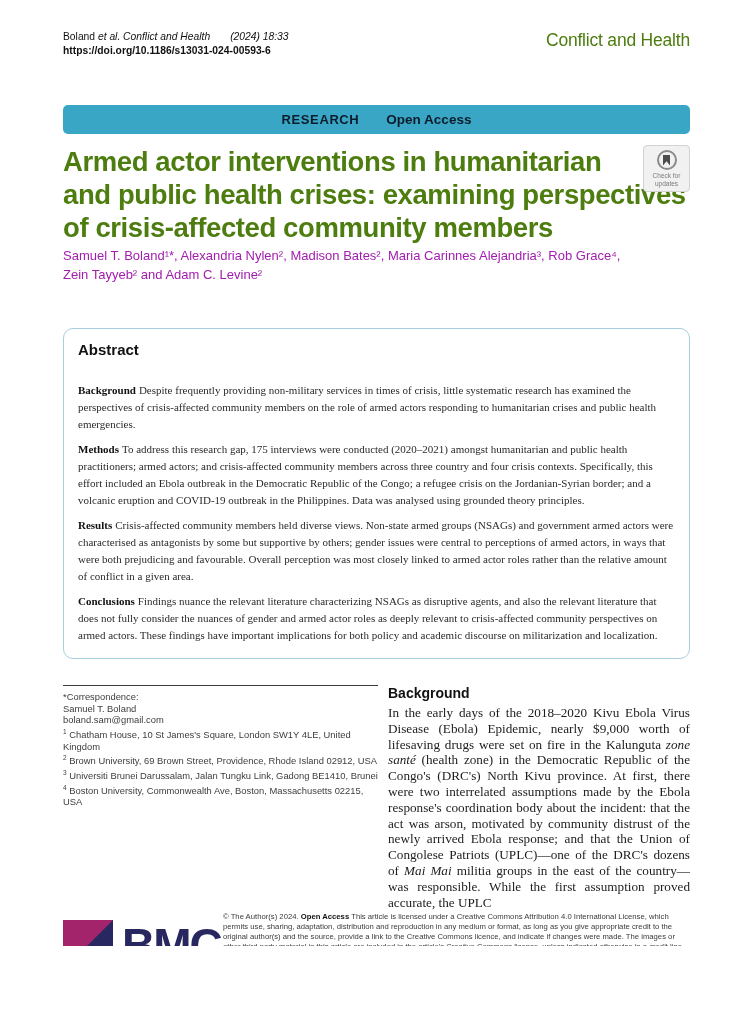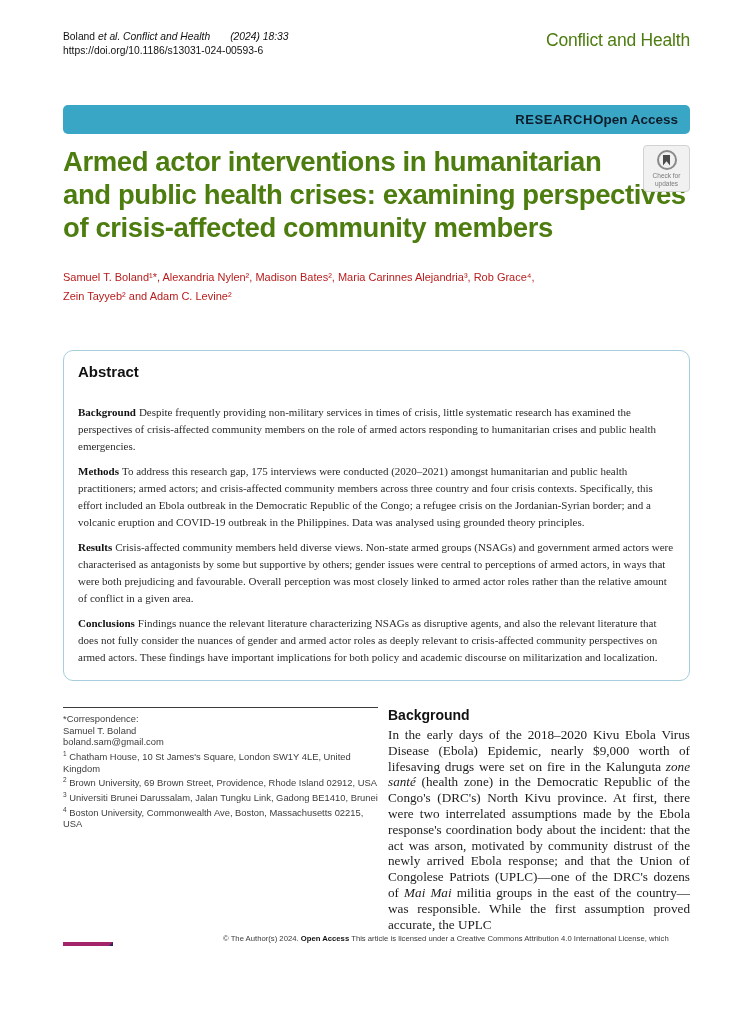--- a/index.html
+++ b/index.html
@@ -12,31 +12,32 @@
     color:#1a1a1a;
     padding:30px 46px 12px 63px;
     overflow:hidden;
   }
 
   
   .hdr { display:flex; justify-content:space-between; align-items:flex-start; }
   .hdr-left { font-size:10.3px; line-height:13.5px; color:#111; }
   .cite-line em { font-style:italic; }
   .cite-issue { margin-left:20px; font-style:italic; }
-  .doi { color:#111; }
+  .doi { color:#111;font-weight:bold; }
   .hdr-journal { font-size:17.5px; font-weight:500; color:#4d7c0f; letter-spacing:-0.2px; }
 
   
   .banner {
     margin-top:48px;
     height:29px; border-radius:5px;
     background:#3aa6c5;
-    display:flex; align-items:center; justify-content:flex-end;
+    display:flex; align-items:center; justify-content:center;
     padding:0 12px;
     color:#0c1c2b;
+    gap:27px;
   }
   .banner .kind { font-size:13px; font-weight:700; letter-spacing:0.6px; }
   .banner .access { font-size:13.5px; font-weight:700; }
 
   
   .title-wrap { position:relative; margin-top:11px; }
   h1 { font-size:27.5px; line-height:33px; font-weight:700; letter-spacing:-0.4px; color:#4d7c0f; }
   h1 .tl { display:block; }
 
   .check-badge {
@@ -49,21 +50,21 @@
     width:20px; height:20px; border:2px solid #8a8a8a; border-radius:50%;
     margin:0 auto 2px; display:flex; align-items:center; justify-content:center;
   }
   .cb-bookmark {
     width:7px; height:11px; background:#4c4c4c;
     clip-path:polygon(0 0,100% 0,100% 100%,50% 62%,0 100%);
   }
   .cb-text { font-size:6.5px; line-height:8px; color:#7a7a7a; }
 
   
-  .authors { margin-top:24px; font-size:11px; line-height:19px; color:#b91c1c; }
+  .authors { margin-top:2px; font-size:13px; line-height:19px; color:#a21caf; }
 
   
   .abstract-box {
     margin-top:44px;
     border:1.5px solid #a6cede; border-radius:10px;
     padding:12px 14px 14px;
   }
   .abstract-box h2 { font-size:15px; font-weight:700; color:#111; margin-bottom:24px; }
   .abstract-box p { font-size:11px; line-height:17px; color:#2a2a2a; margin-top:8px;font-family:Liberation Serif, serif; }
   .abstract-box p:first-of-type { margin-top:0; }

